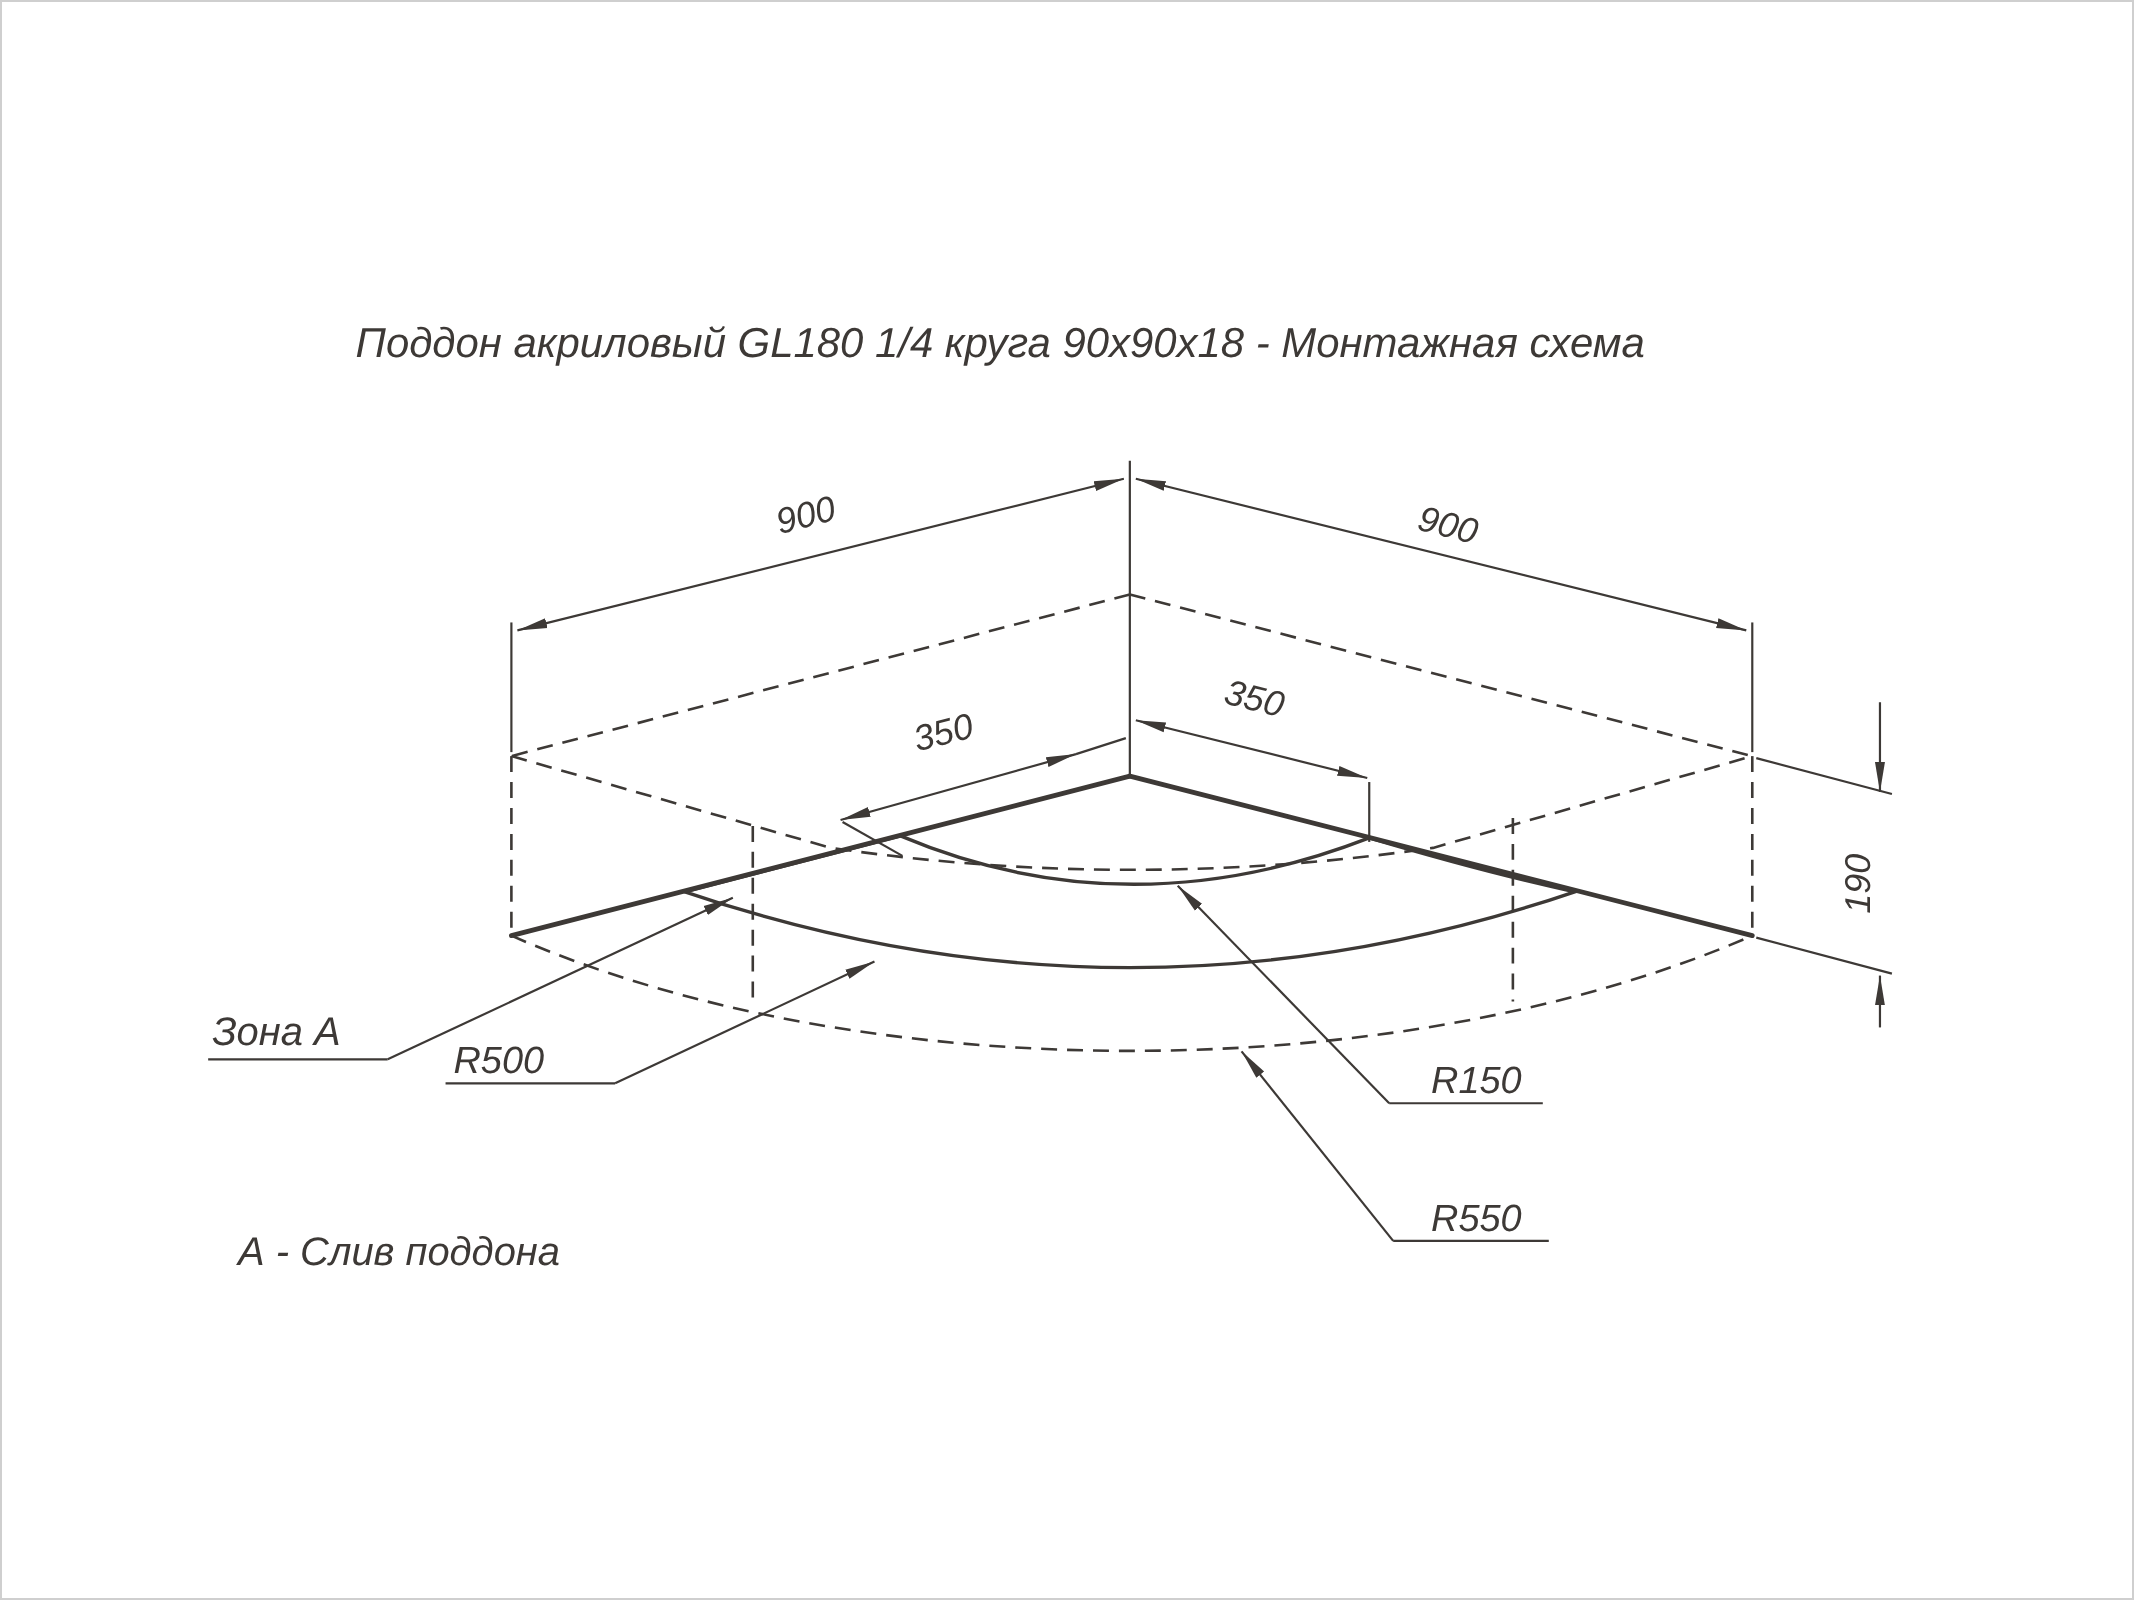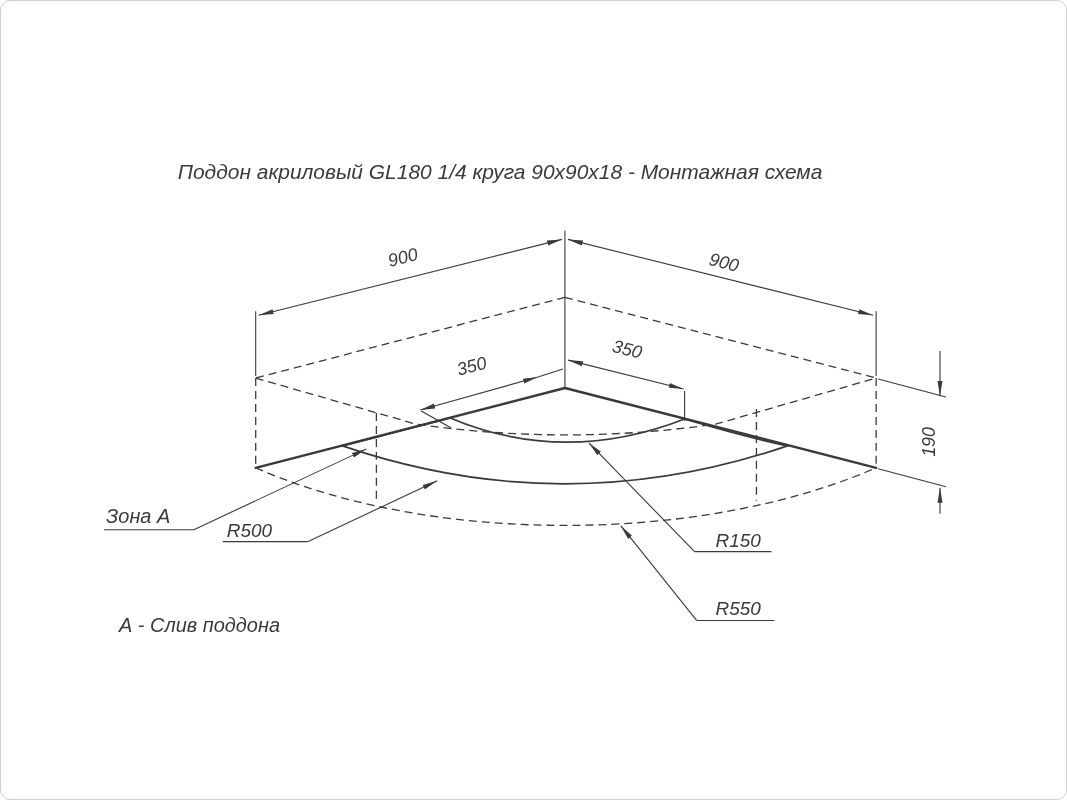--- a/index.html
+++ b/index.html
@@ -1,19 +1,19 @@
 <!DOCTYPE html>
 <html style="--line: #3d3936; --bg: #ffffff;"><head>
 <meta charset="utf-8">
 <style>
   :root { --line: #3d3936; --bg: #ffffff; }
   html,body { margin:0; padding:0; background:#fff; }
   .page {
     width:1065px; height:798px; background:var(--bg);
-    border:1px solid #cfcfcf; border-radius:10px;
+    border:1px solid #cfcfcf; border-radius:0;
     position:relative; overflow:hidden;
     font-family:"Liberation Sans", sans-serif;
   }
   svg { display:block; }
   .ln   { stroke:var(--line); stroke-width:1.1; fill:none; }
   .lnth { stroke:var(--line); stroke-width:1.3; fill:none; }
   .thick{ stroke:var(--line); stroke-width:2.4; fill:none; stroke-linecap:round; }
   .mid  { stroke:var(--line); stroke-width:1.7; fill:none; }
   .dash { stroke-dasharray:8 5; }
   .txt  { fill:var(--line); font-style:italic; font-family:"Liberation Sans", sans-serif; }

